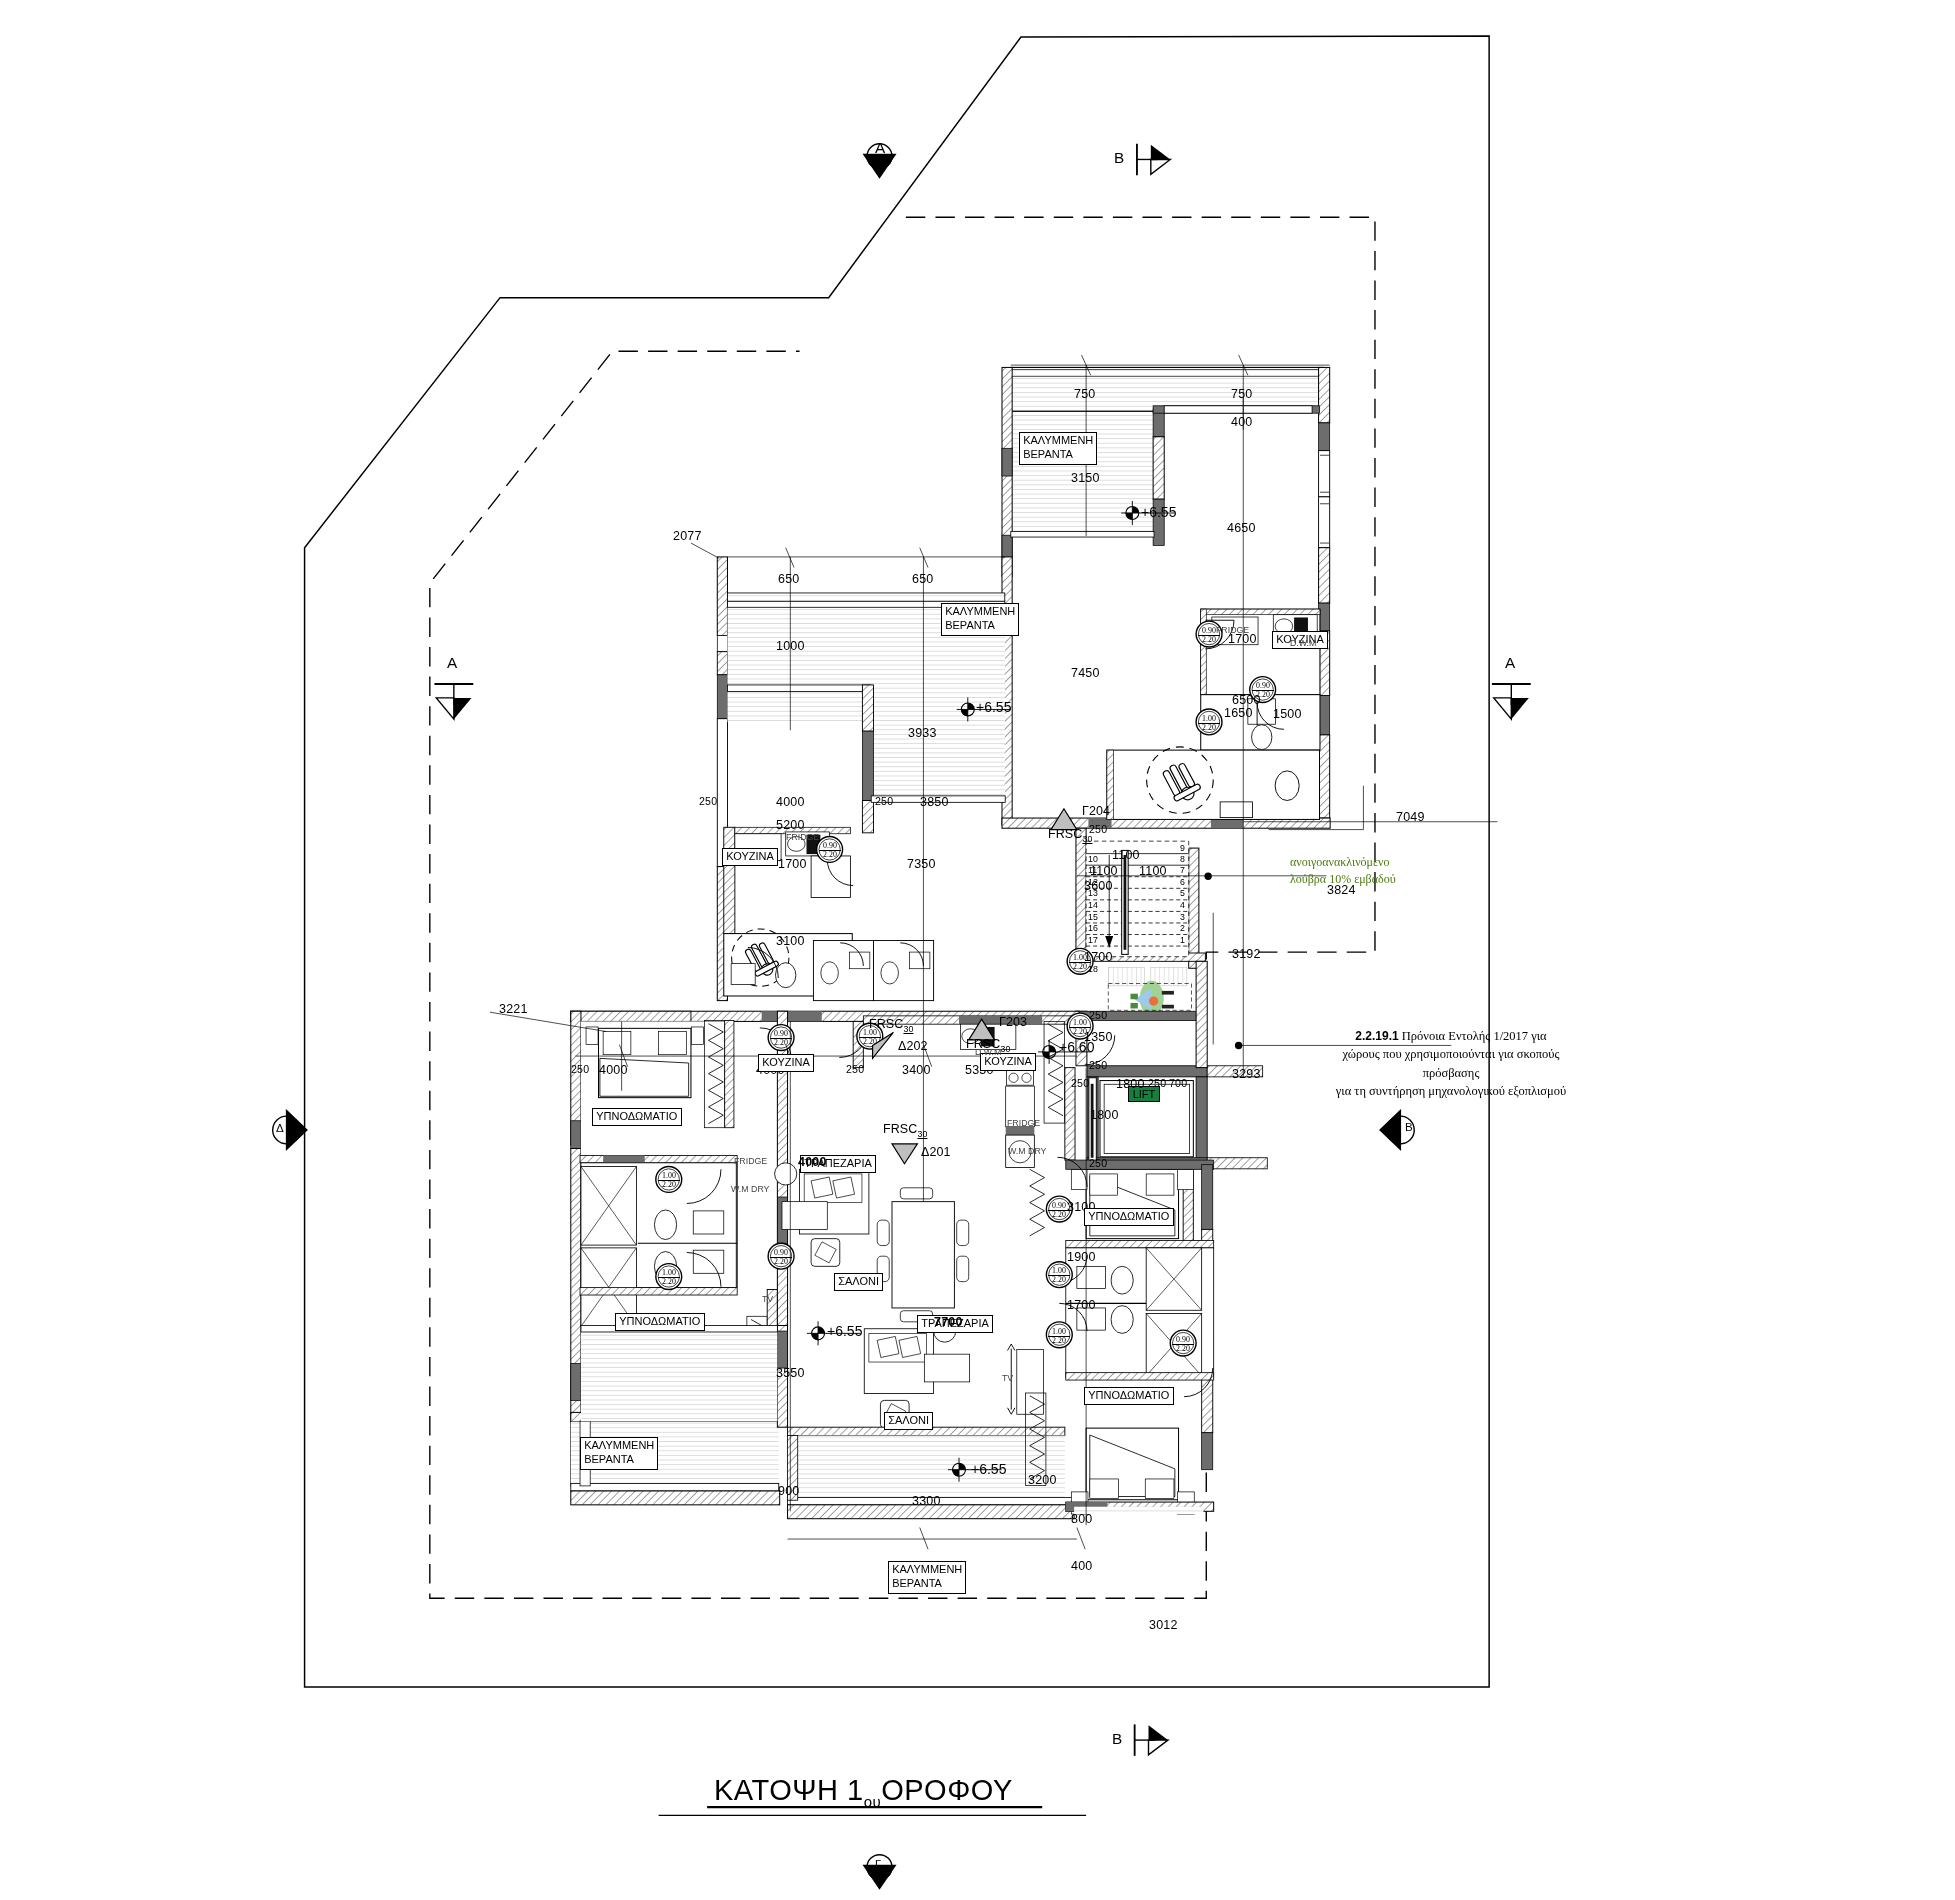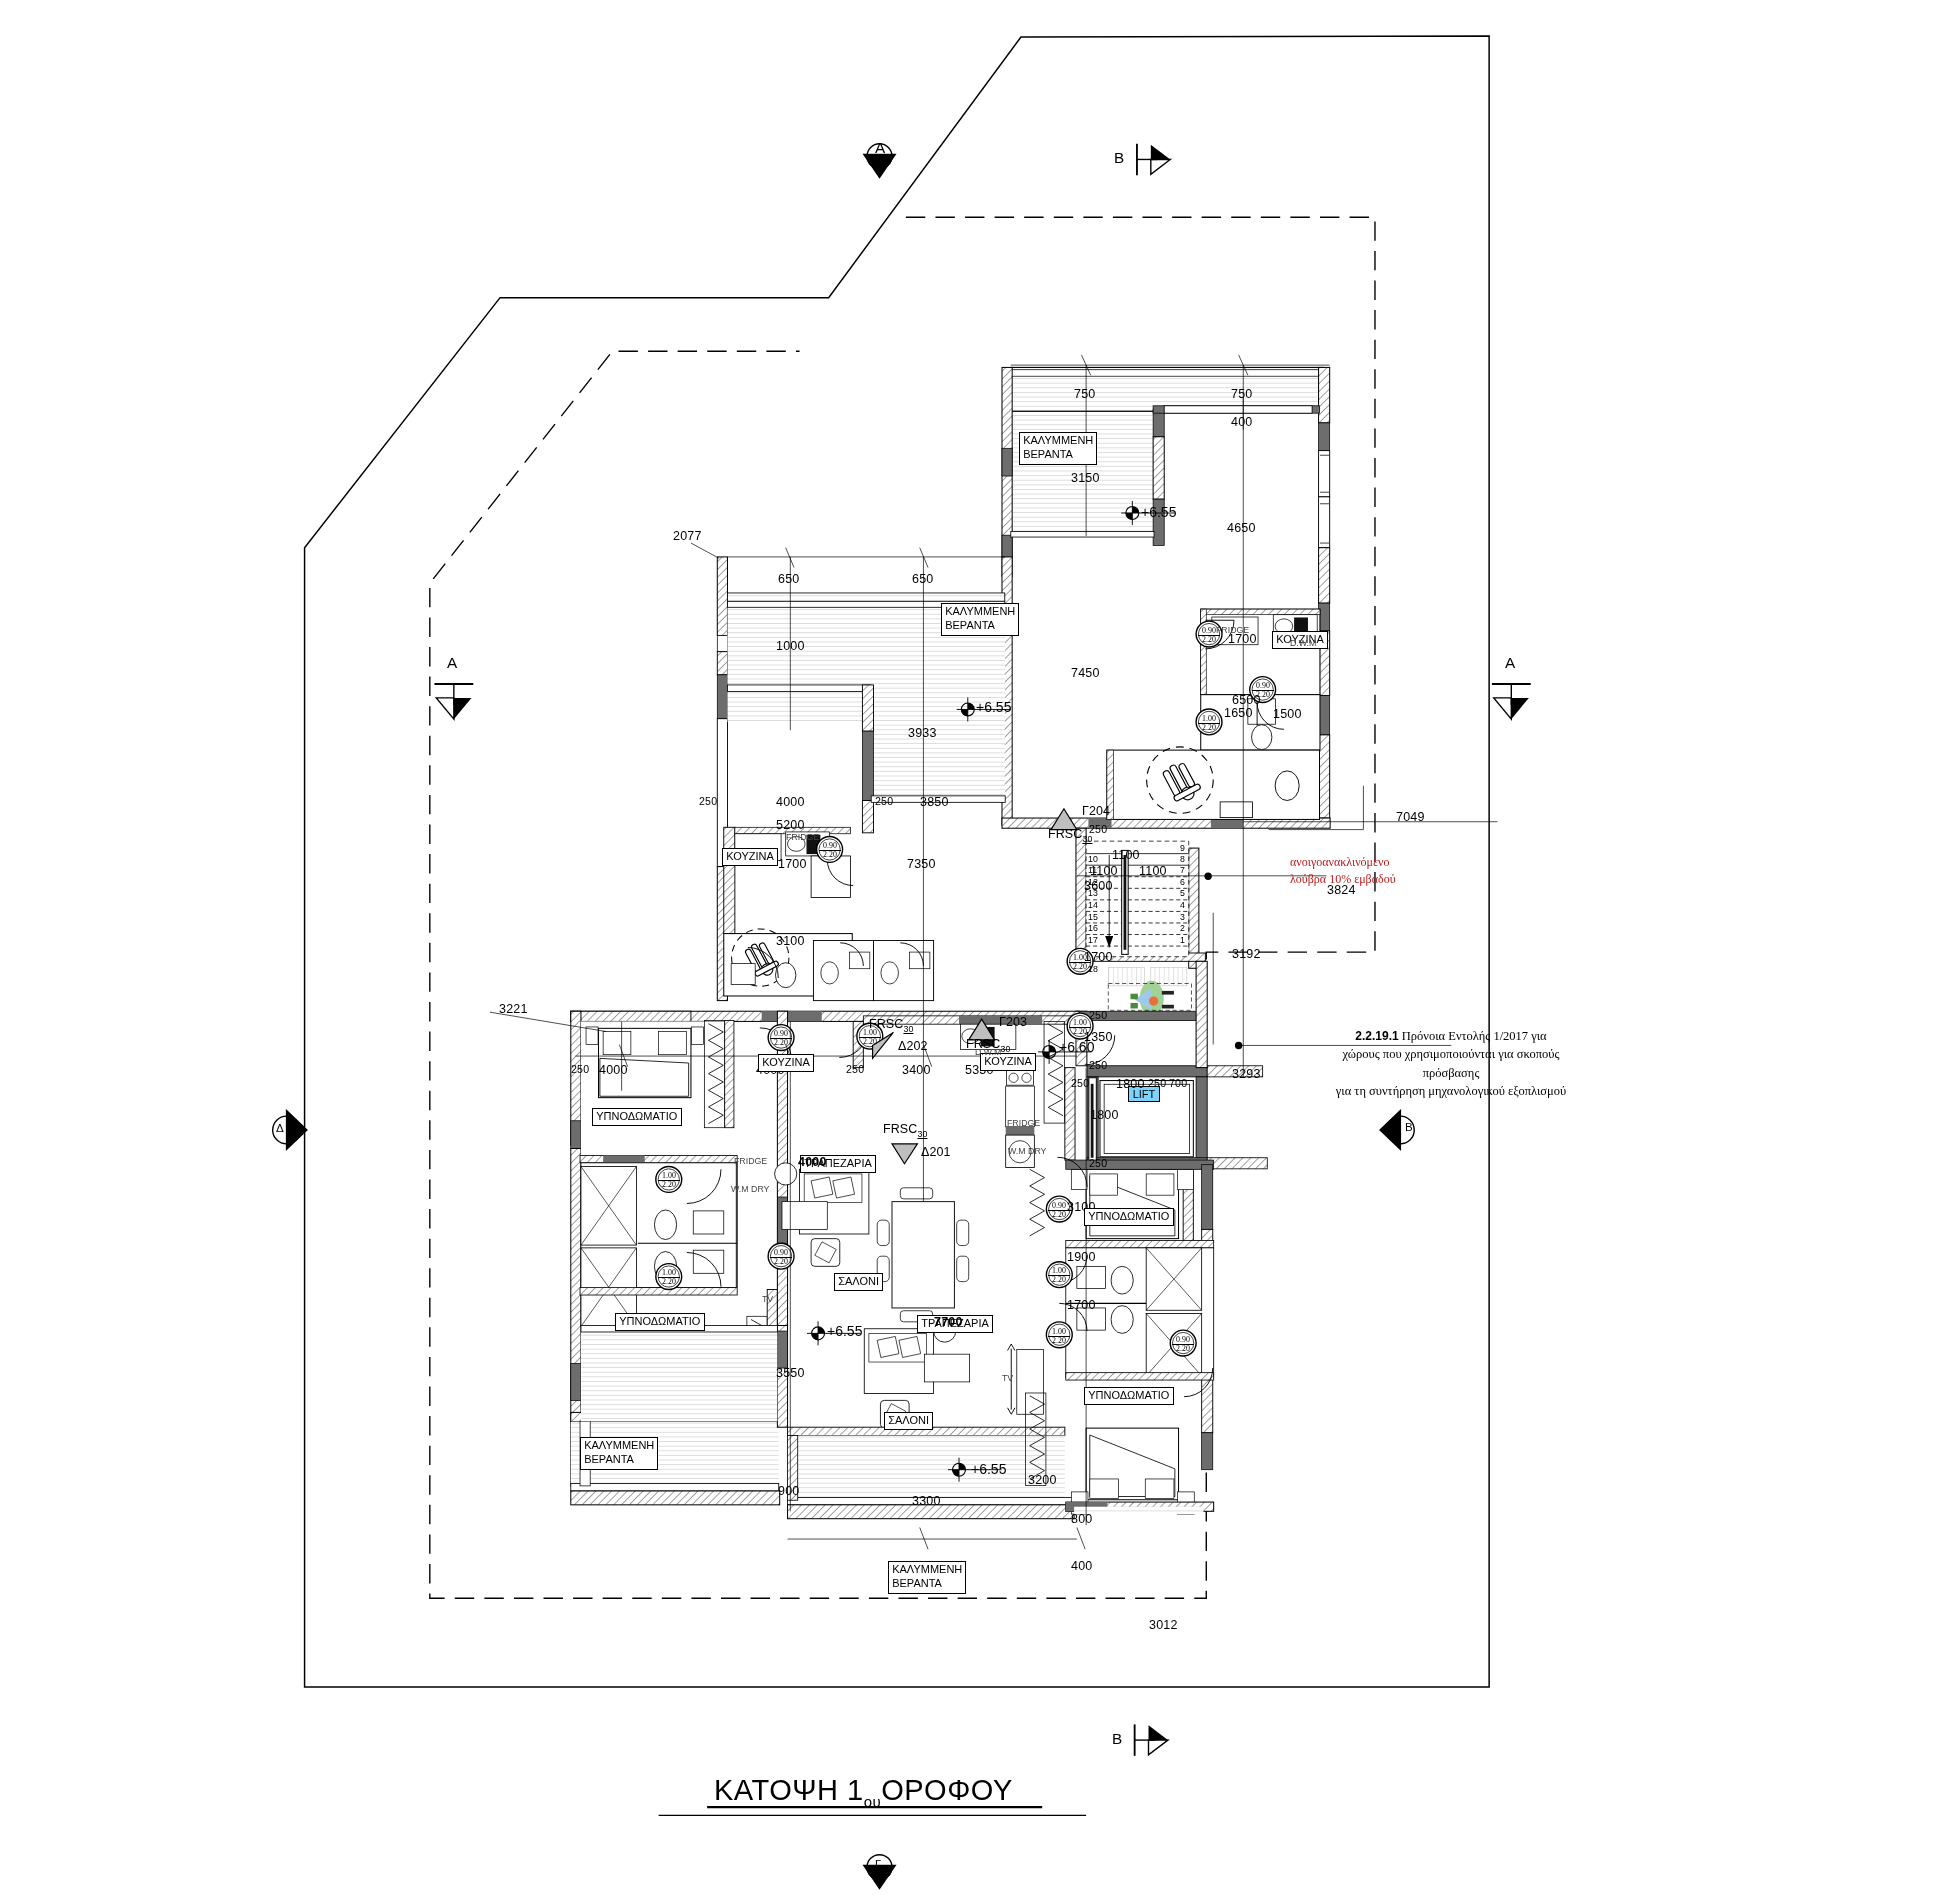--- a/index.html
+++ b/index.html
@@ -10,27 +10,27 @@
   
   .tx{position:absolute;white-space:nowrap;color:#000;font-family:"Liberation Sans",sans-serif;}
   .dim{font-size:12.5px;letter-spacing:0.2px;}
   .dim.sm{font-size:10.6px;}
   .lvl{font-size:14px;}
   .rmlabel{font-size:11px;border:0.7px solid #000;padding:1.4px 3.2px 1.8px 3.2px;background:#fff;line-height:1.15;}
   .rmlabel.two{line-height:1.25;}
   .tiny{font-size:8.8px;color:#444;}
   .note{font-family:"Liberation Serif",serif;font-size:12.5px;line-height:1.45;text-align:center;color:#000;}
   .note b{font-family:"Liberation Sans",sans-serif;font-size:12px;}
-  .note2{font-family:"Liberation Serif",serif;font-size:12px;line-height:1.4;text-align:left;color:#b91c1c;}
+  .note2{font-family:"Liberation Serif",serif;font-size:12px;line-height:1.4;text-align:left;color:#4d7c0f;}
   .doorlab{font-size:7.9px;font-family:"Liberation Serif",serif;text-align:center;line-height:1.0;}
   .frsc{font-size:12.5px;letter-spacing:0.1px;}
   .frsc sub{font-size:8.8px;text-decoration:underline;}
   .secmk{font-size:15.3px;}
   .stepn{font-size:8.8px;font-family:"Liberation Sans",sans-serif;}
-  .liftlab{font-size:11px;border:0.7px solid #000;padding:0.9px 3.7px 1.4px 3.7px;background:#7dd3fc;}
+  .liftlab{font-size:11px;border:0.7px solid #000;padding:0.9px 3.7px 1.4px 3.7px;background:#15803d;}
   .title{font-size:29px;letter-spacing:0.5px;}
   .title sub{font-size:15px;}
 </style>
 </head>
 <body>
 
 <div id="sheet">
 
 <svg id="plan" viewBox="0 0 4230 4111">
   <defs>

